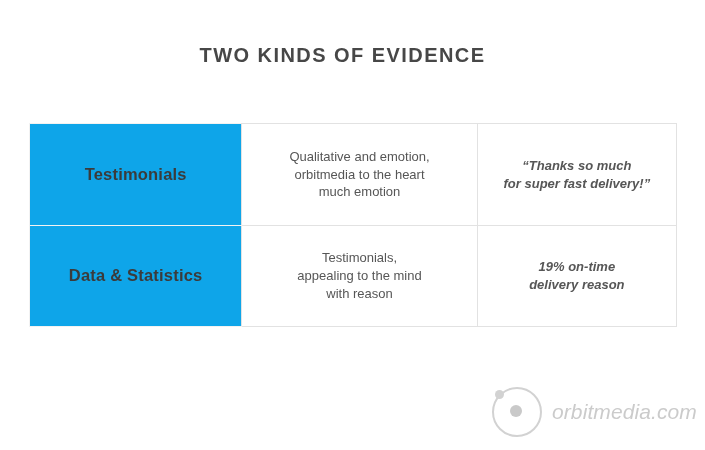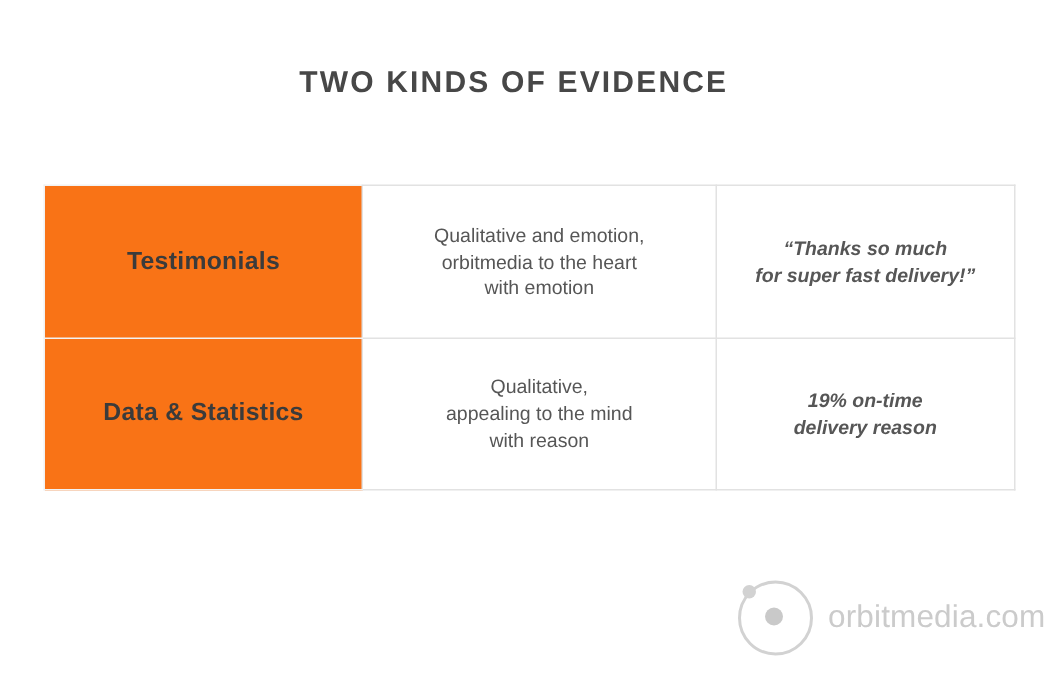--- a/index.html
+++ b/index.html
@@ -48,21 +48,21 @@
   .evidence-table tr.row-1 td { height: 101px; }
   .evidence-table tr.row-2 td { height: 100px; }
 
   
   .col-label  { width: 212px; }
   .col-desc   { width: 235px; }
   .col-example{ width: 199px; }
 
   
   td.cell-label {
-    background: #f97316;
+    background: #0ea5e9;
     border-left-color: #f2f2f2;
     border-top-color: #f2f2f2;
     border-bottom-color: #f2f2f2;
     border-right-color: #e2e2e2;
   }
   .label-text {
     font-size: 16.5px;
     font-weight: bold;
     color: #3b3b3b;
     letter-spacing: 0.2px;
@@ -125,20 +125,21 @@
     height: 9px;
     background: #d2d2d2;
     border-radius: 50%;
   }
   .logo-wordmark {
     margin-left: 9px;
     font-size: 21px;
     color: #cbcbcb;
     letter-spacing: 0.1px;
     white-space: nowrap;
+    font-style: italic;
   }
 </style>
 </head>
 <body>
 
 <div class="page-title">TWO KINDS OF EVIDENCE</div>
 
 <table class="evidence-table">
   <colgroup>
     <col class="col-label">
@@ -147,37 +148,37 @@
   </colgroup>
   <tbody>
     <tr class="row-1">
       <td class="cell-label">
         <div class="label-text">Testimonials</div>
       </td>
       <td class="cell-desc">
         <div class="desc-text">
           <div>Qualitative and emotion,</div>
           <div>orbitmedia to the heart</div>
-          <div>with emotion</div>
+          <div>much emotion</div>
         </div>
       </td>
       <td class="cell-example">
         <div class="example-text">
           <div>“Thanks so much</div>
           <div>for super fast delivery!”</div>
         </div>
       </td>
     </tr>
     <tr class="row-2">
       <td class="cell-label">
         <div class="label-text">Data &amp; Statistics</div>
       </td>
       <td class="cell-desc">
         <div class="desc-text">
-          <div>Qualitative,</div>
+          <div>Testimonials,</div>
           <div>appealing to the mind</div>
           <div>with reason</div>
         </div>
       </td>
       <td class="cell-example">
         <div class="example-text">
           <div>19% on-time</div>
           <div>delivery reason</div>
         </div>
       </td>

